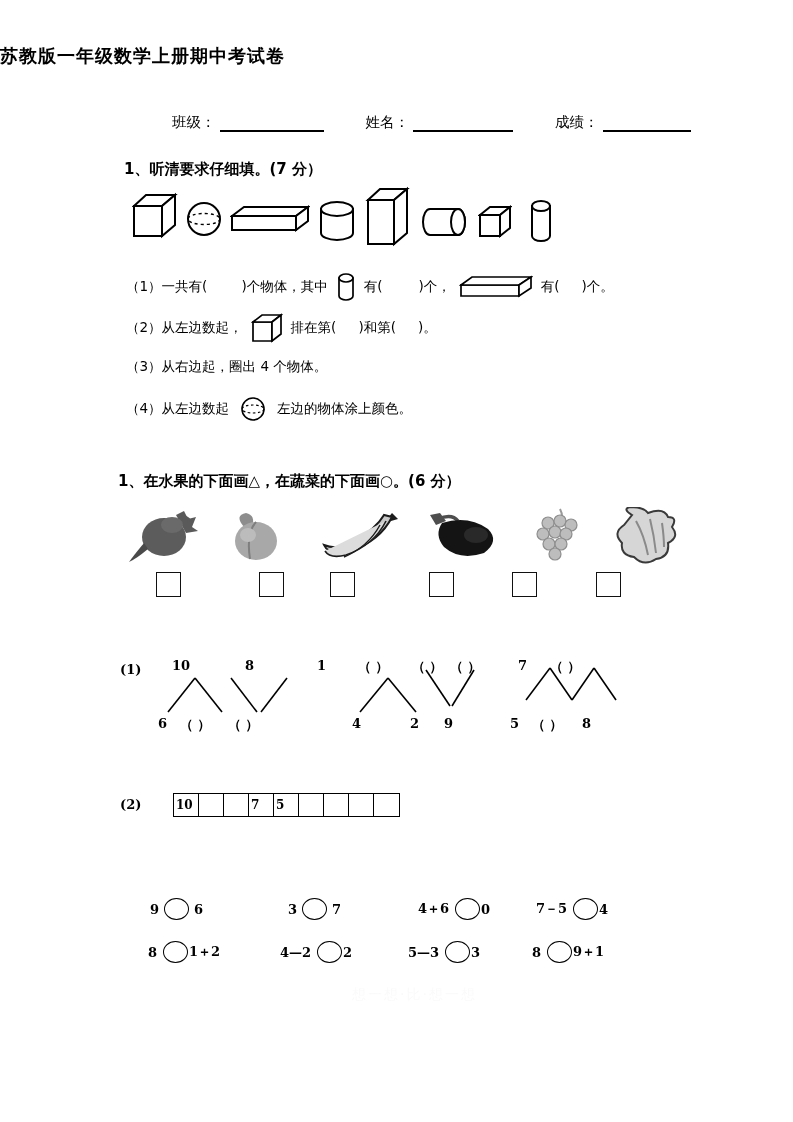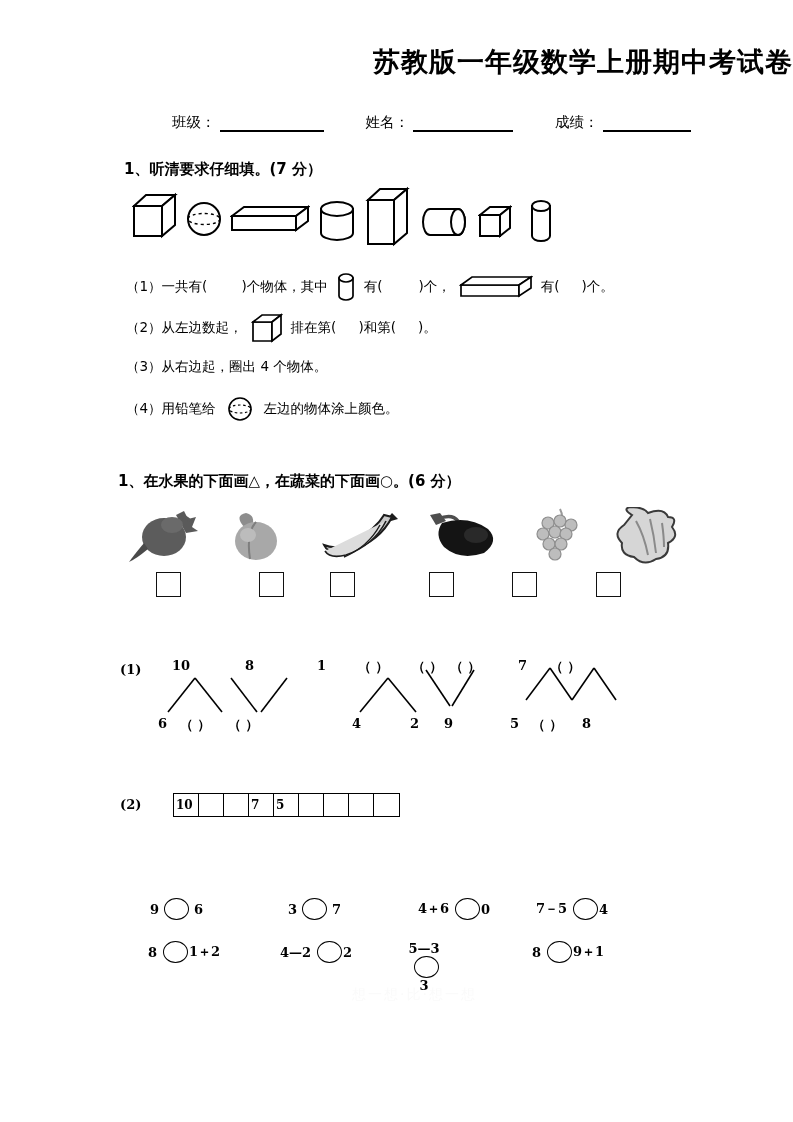--- a/index.html
+++ b/index.html
@@ -8,24 +8,23 @@
     font-family:"DejaVu Sans","Liberation Sans",sans-serif;
     color:#000;
     position:relative;
     overflow:hidden;
   }
   .page{position:absolute;inset:0;}
 
   
   .title{
     position:absolute;left:0;right:0;top:44px;
-    text-align:right;
-    font-size:27px;font-weight:bold;
+    text-align:left;
+    font-size:18px;font-weight:bold;
     letter-spacing:1px;
-    margin-left:15px;
   }
 
   
   .hdr{
     position:absolute;left:172px;top:113px;right:110px;
     display:flex;align-items:flex-end;
     font-size:14.5px;
     gap:21px;
   }
   .hdr-field{display:flex;align-items:flex-end;}
@@ -224,21 +223,21 @@
     <span>)。</span>
   </div>
 
   <div class="abs q-line" style="left:126px;top:358px;display:flex;align-items:center;">
     <span>（3）</span>
     <span>从右边起，圈出 4 个物体。</span>
   </div>
 
   <div class="abs q-line" style="left:126px;top:396px;display:flex;align-items:center;">
     <span>（4）</span>
-    <span>用铅笔给</span>
+    <span>从左边数起</span>
     <svg class="mini" style="margin:0 10px;" width="28" height="26" viewBox="0 0 28 26">
       <circle cx="14" cy="13" r="11" fill="#fff" stroke="#000" stroke-width="1.6"></circle>
       <ellipse cx="14" cy="13" rx="11" ry="4" fill="none" stroke="#000" stroke-width="1.2" stroke-dasharray="2.5,2.5"></ellipse>
     </svg>
     <span>左边的物体涂上颜色。</span>
   </div>
 
   <div class="sec-h" style="left:118px;top:472px;">1、在水果的下面画△，在蔬菜的下面画○。(6 分）</div>
 
   <div class="produce-row">
@@ -398,21 +397,21 @@
     <span class="cmp" style="left:8px;">
       <span>8</span>
       <span class="circ" style="margin:0 1px 0 6px;"></span>
       <span>1＋2</span>
     </span>
     <span class="cmp" style="left:140px;">
       <span>4—2</span>
       <span class="circ" style="margin:0 1px 0 6px;"></span>
       <span>2</span>
     </span>
-    <span class="cmp" style="left:268px;flex-direction:column;">
+    <span class="cmp" style="left:268px;">
       <span>5—3</span>
       <span class="circ" style="margin:0 1px 0 6px;"></span>
       <span>3</span>
     </span>
     <span class="cmp" style="left:392px;">
       <span>8</span>
       <span class="circ" style="margin:0 1px 0 6px;"></span>
       <span>9＋1</span>
     </span>
   </div>

